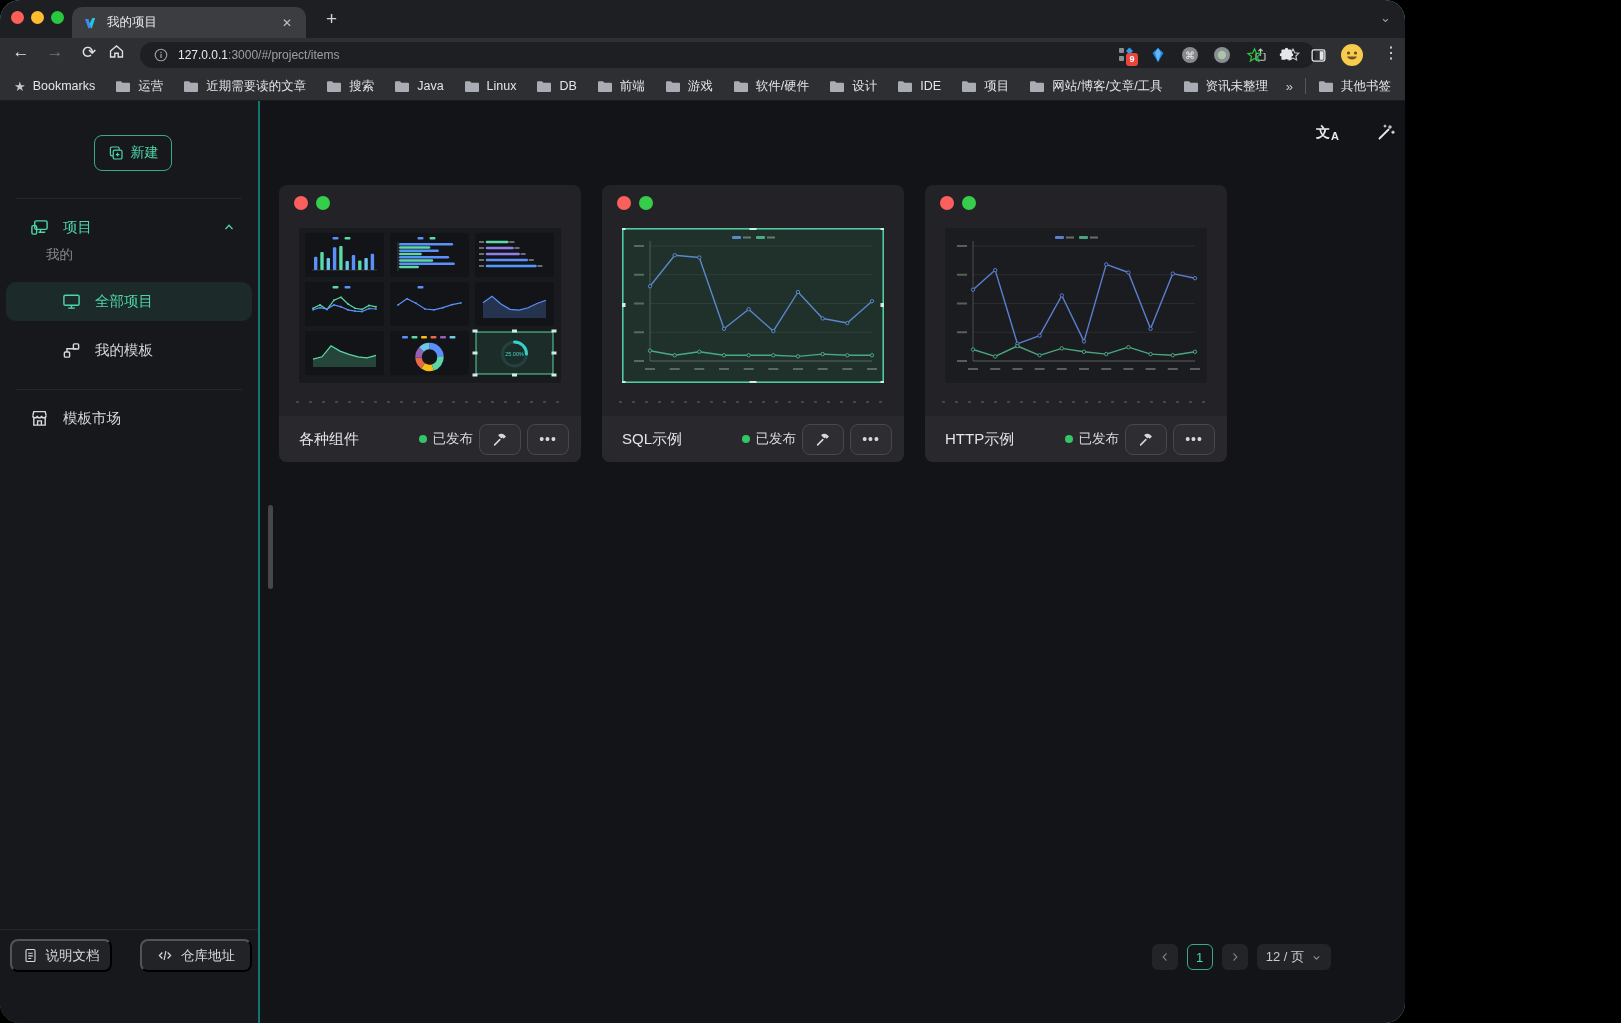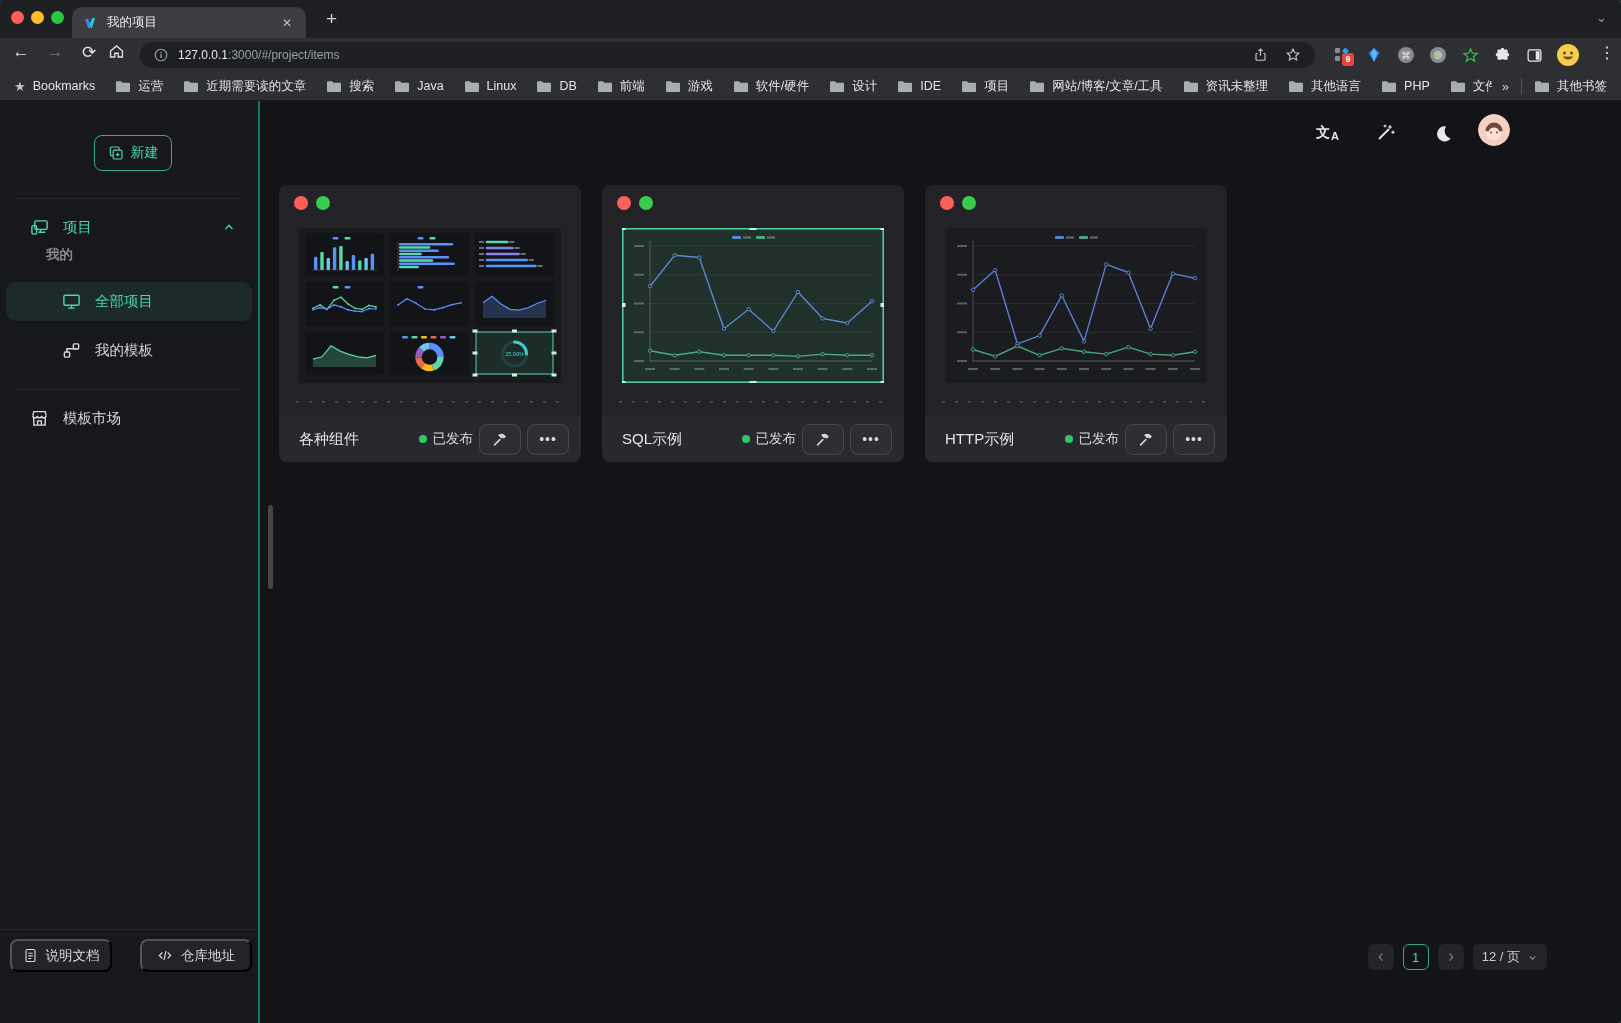--- a/index.html
+++ b/index.html
@@ -1,18 +1,18 @@
 <!DOCTYPE html>
 <html><head>
 <meta charset="utf-8">
 <style>
   html,body{margin:0;padding:0;background:#000;}
   *{box-sizing:border-box;}
-  .screen{position:relative;width:1621px;height:1023px;background:#5eead4;
-    font-family:"Liberation Sans",sans-serif;border-radius:3px;overflow:hidden;
+  .screen{position:relative;width:1405px;height:1023px;background:#5eead4;
+    font-family:"Liberation Sans",sans-serif;border-radius:20px;overflow:hidden;
     -webkit-font-smoothing:antialiased;}
   
   .titlebar{position:absolute;top:0;left:0;right:0;height:38px;background:#1e1f22;}
   .tl{position:absolute;top:11px;width:13px;height:13px;border-radius:50%;}
   .tl.red{left:11px;background:#ff5f57;}
   .tl.yellow{left:31px;background:#febc2e;}
   .tl.green{left:51px;background:#28c840;}
   .tab{position:absolute;left:72px;top:7px;width:234px;height:31px;background:#3b3d41;
     border-radius:10px 10px 0 0;display:flex;align-items:center;padding:0 10px;}
   .tab-title{flex:1;margin-left:9px;font-size:12.5px;color:#e8eaed;white-space:nowrap;overflow:hidden;}
@@ -48,21 +48,21 @@
   .sidebar{position:absolute;left:0;top:0;bottom:0;width:260px;background:#17181c;border-right:2px solid #0f766e;}
   .btn-new{position:absolute;left:94px;top:34px;width:78px;height:36px;border:1px solid #3aa987;
     border-radius:8px;background:transparent;color:#4fd6a8;font-size:14px;display:flex;
     align-items:center;justify-content:center;gap:7px;}
   .sb-div{position:absolute;left:16px;right:16px;height:1px;background:#26272c;}
   .sb-row{position:absolute;left:0;right:0;height:36px;display:flex;align-items:center;font-size:14.5px;}
   .sb-row .ico{margin-left:30px;display:flex;}
   .sb-row .lbl{margin-left:14px;}
   .sb-group{color:#4fd6a8;}
   .sb-chevron{position:absolute;right:22px;display:flex;}
-  .sb-sub{position:absolute;left:46px;color:#87898d;font-size:13.5px;font-weight:bold;}
+  .sb-sub{position:absolute;left:46px;color:#87898d;font-size:13.5px;}
   .sb-item{position:absolute;left:6px;right:6px;height:39px;border-radius:10px;display:flex;
     align-items:center;font-size:14.5px;color:#d7d9dc;}
   .sb-item .ico{margin-left:56px;display:flex;}
   .sb-item .lbl{margin-left:14px;}
   .sb-item.active{background:rgba(79,214,168,0.10);color:#4fd6a8;}
   .sb-footbtn{position:absolute;height:33px;background:#222327;border-radius:8px;display:flex;
     align-items:center;justify-content:center;gap:8px;color:#d6d8db;font-size:13.5px;}
   
   .main{position:absolute;left:261px;top:0;right:0;bottom:0;}
   .page-title{position:absolute;left:28px;top:11px;font-size:29px;font-weight:bold;color:#fc3000;}

